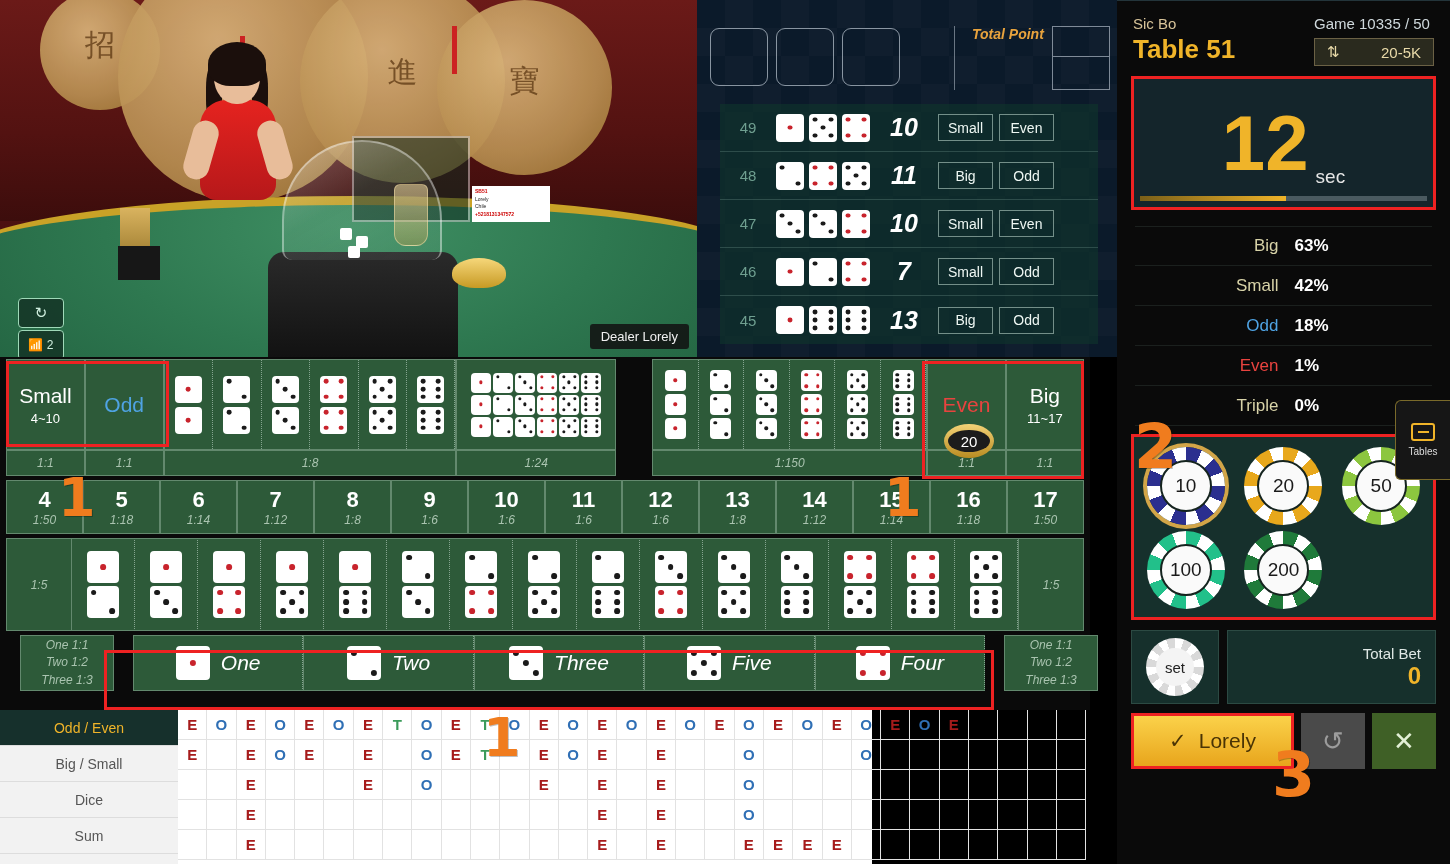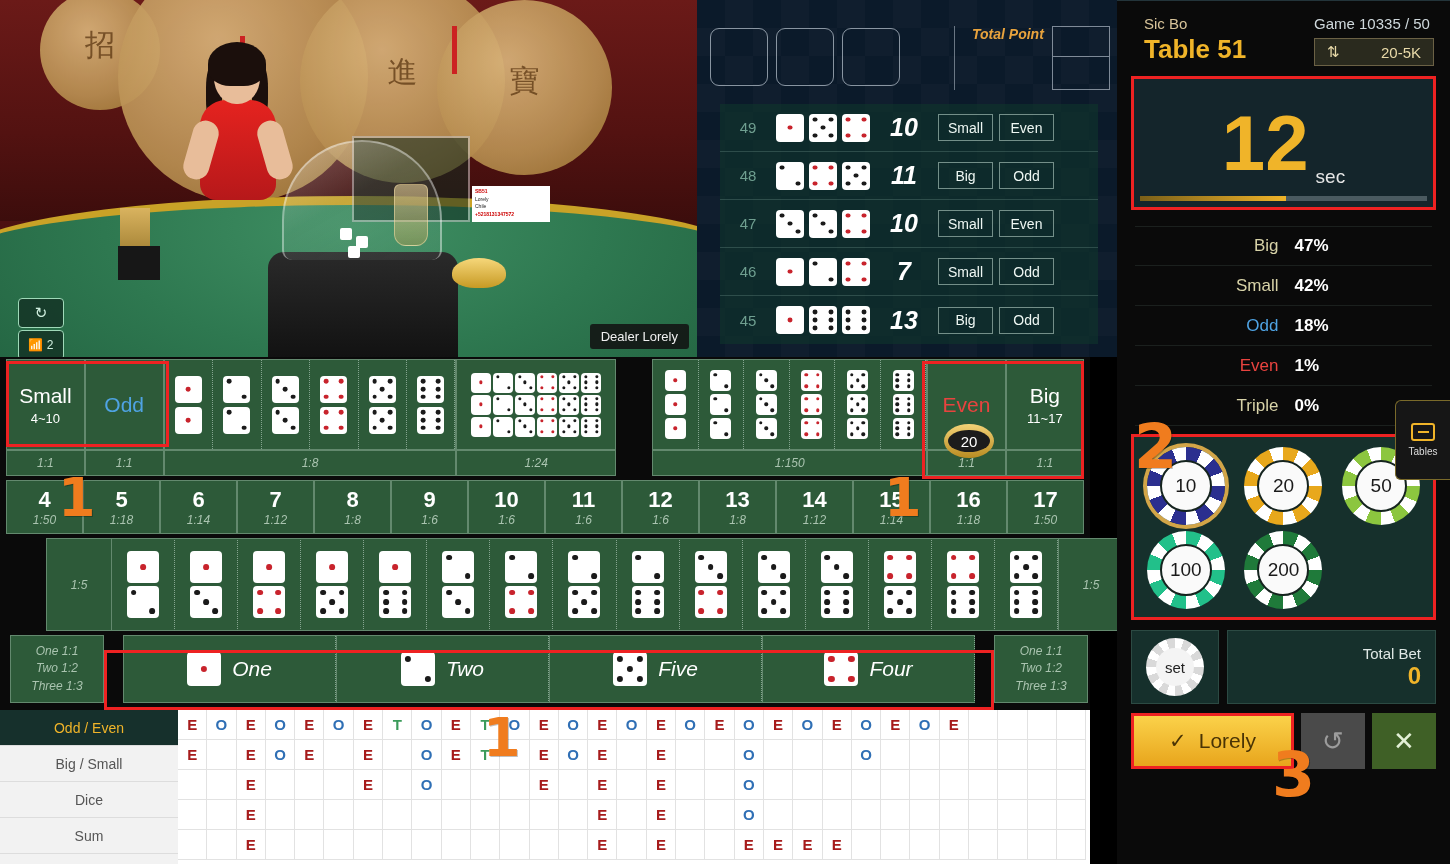--- a/index.html
+++ b/index.html
@@ -158,21 +158,21 @@
   .htag {
     width:55px; height:27px; border:1px solid rgba(200,225,215,.55);
     color:#eef7f3; font-size:14px; display:flex; align-items:center; justify-content:center;
   }
 
   
   .right {
     position:absolute; left:1117px; top:0; width:333px; height:864px;
     background:#0a0a0a;
   }
-  .r-head { padding:14px 16px 0 27px; border-top:1px solid #23343a; }
+  .r-head { padding:14px 16px 0 16px; border-top:1px solid #23343a; }
   .r-head-row { display:flex; justify-content:space-between; align-items:flex-start; }
   .r-sicbo { color:#d8c49a; font-size:15px; }
   .r-table { color:#f0b429; font-size:26px; font-weight:bold; margin-top:2px; }
   .r-game { color:#cfd8dc; font-size:15px; }
   .r-limit {
     margin-top:6px; border:1px solid #6b6145; background:#2a2a1e;
     display:flex; align-items:center; justify-content:space-between;
     padding:4px 12px; color:#e8d9a8; font-size:15px; width:120px;
   }
   .timer {
@@ -292,29 +292,29 @@
   .row2 {
     position:absolute; left:6px; top:123px; width:1078px; height:54px; display:flex;
   }
   .sum-cell {
     flex:1; display:flex; flex-direction:column; align-items:center; justify-content:center;
   }
   .sum-n { color:#fff; font-size:22px; font-weight:bold; }
 
   .row3 {
     position:absolute; left:6px; top:181px; width:1078px; height:93px;
-    display:flex; align-items:stretch;margin-left:40px;
+    display:flex; align-items:stretch;
   }
   .combo-cell { flex:1; display:flex; flex-direction:column; align-items:center; justify-content:center; gap:3px; }
   .edge-pay {
     width:66px; display:flex; align-items:center; justify-content:center;
   }
 
   .row4 {
-    position:absolute; left:10px; top:278px; width:1078px; height:68px; display:flex;gap:19px;
+    position:absolute; left:20px; top:278px; width:1078px; height:56px; display:flex;gap:19px;
   }
   .r4-legend {
     width:94px; display:flex; flex-direction:column;
     align-items:center; justify-content:center; line-height:1.45;
   }
   .single-cell {
     flex:1; display:flex; align-items:center; justify-content:center; gap:11px;
     color:#fff; font-size:21px; font-style:italic;
   }
 
@@ -327,21 +327,21 @@
   .die i { width:100%; height:100%; display:block; position:relative; }
   .die i::after {
     content:''; position:absolute; left:50%; top:50%;
     transform:translate(-50%,-50%); border-radius:50%;
     width:62%; height:62%; background:#1a1a1a;
   }
   .die.red i::after { background:#c8232c; }
   .die i.off::after { display:none; }
 
   
-  .road { position:absolute; left:0; top:710px; width:1090px; height:154px; background:#fff; }
+  .road { position:absolute; left:0; top:710px; width:872px; height:154px; background:#fff; }
   .road-tabs { position:absolute; left:0; top:0; width:178px; height:154px; background:#f2f2f2; }
   .rtab {
     height:36px; display:flex; align-items:center; justify-content:center;
     font-size:14px; color:#555; border-bottom:1px solid #ddd;
   }
   .rtab.active { background:#16302c; color:#f0b429; }
   .road-grid {
     position:absolute; left:178px; top:0; right:0; height:154px;
     display:grid; grid-template-columns:repeat(31,29.3px); grid-template-rows:repeat(5,30px);
   }
@@ -1826,20 +1826,34 @@
               <i class="off"></i>
               <i class="off"></i>
               <i></i>
             </div>
             <span>Two</span>
           </div>
           <div class="cell single-cell" style="border-right: 1px dotted rgba(220, 240, 230, 0.5);">
             <div class="die" style="width: 34px; height: 34px;">
               <i></i>
               <i class="off"></i>
+              <i class="off"></i>
+              <i class="off"></i>
+              <i></i>
+              <i class="off"></i>
+              <i class="off"></i>
+              <i class="off"></i>
+              <i></i>
+            </div>
+            <span>Three</span>
+          </div>
+          <div class="cell single-cell" style="border-right: 1px dotted rgba(220, 240, 230, 0.5);">
+            <div class="die" style="width: 34px; height: 34px;">
+              <i></i>
+              <i class="off"></i>
               <i></i>
               <i class="off"></i>
               <i></i>
               <i class="off"></i>
               <i></i>
               <i class="off"></i>
               <i></i>
             </div>
             <span>Five</span>
           </div>
@@ -2064,21 +2078,21 @@
         <span class="timer-sec">sec</span>
       </div>
       <div class="timer-bar">
           <i id="timer-fill" style="width: 51%;"></i>
         </div>
     </div>
 
     <div class="stats" id="stats-list">
         <div class="srow">
           <div class="slabel" style="color: rgb(216, 211, 168);">Big</div>
-          <div class="sval">47%</div>
+          <div class="sval">63%</div>
         </div>
         <div class="srow">
           <div class="slabel" style="color: rgb(216, 211, 168);">Small</div>
           <div class="sval">42%</div>
         </div>
         <div class="srow">
           <div class="slabel" style="color: rgb(79, 163, 227);">Odd</div>
           <div class="sval">18%</div>
         </div>
         <div class="srow">

